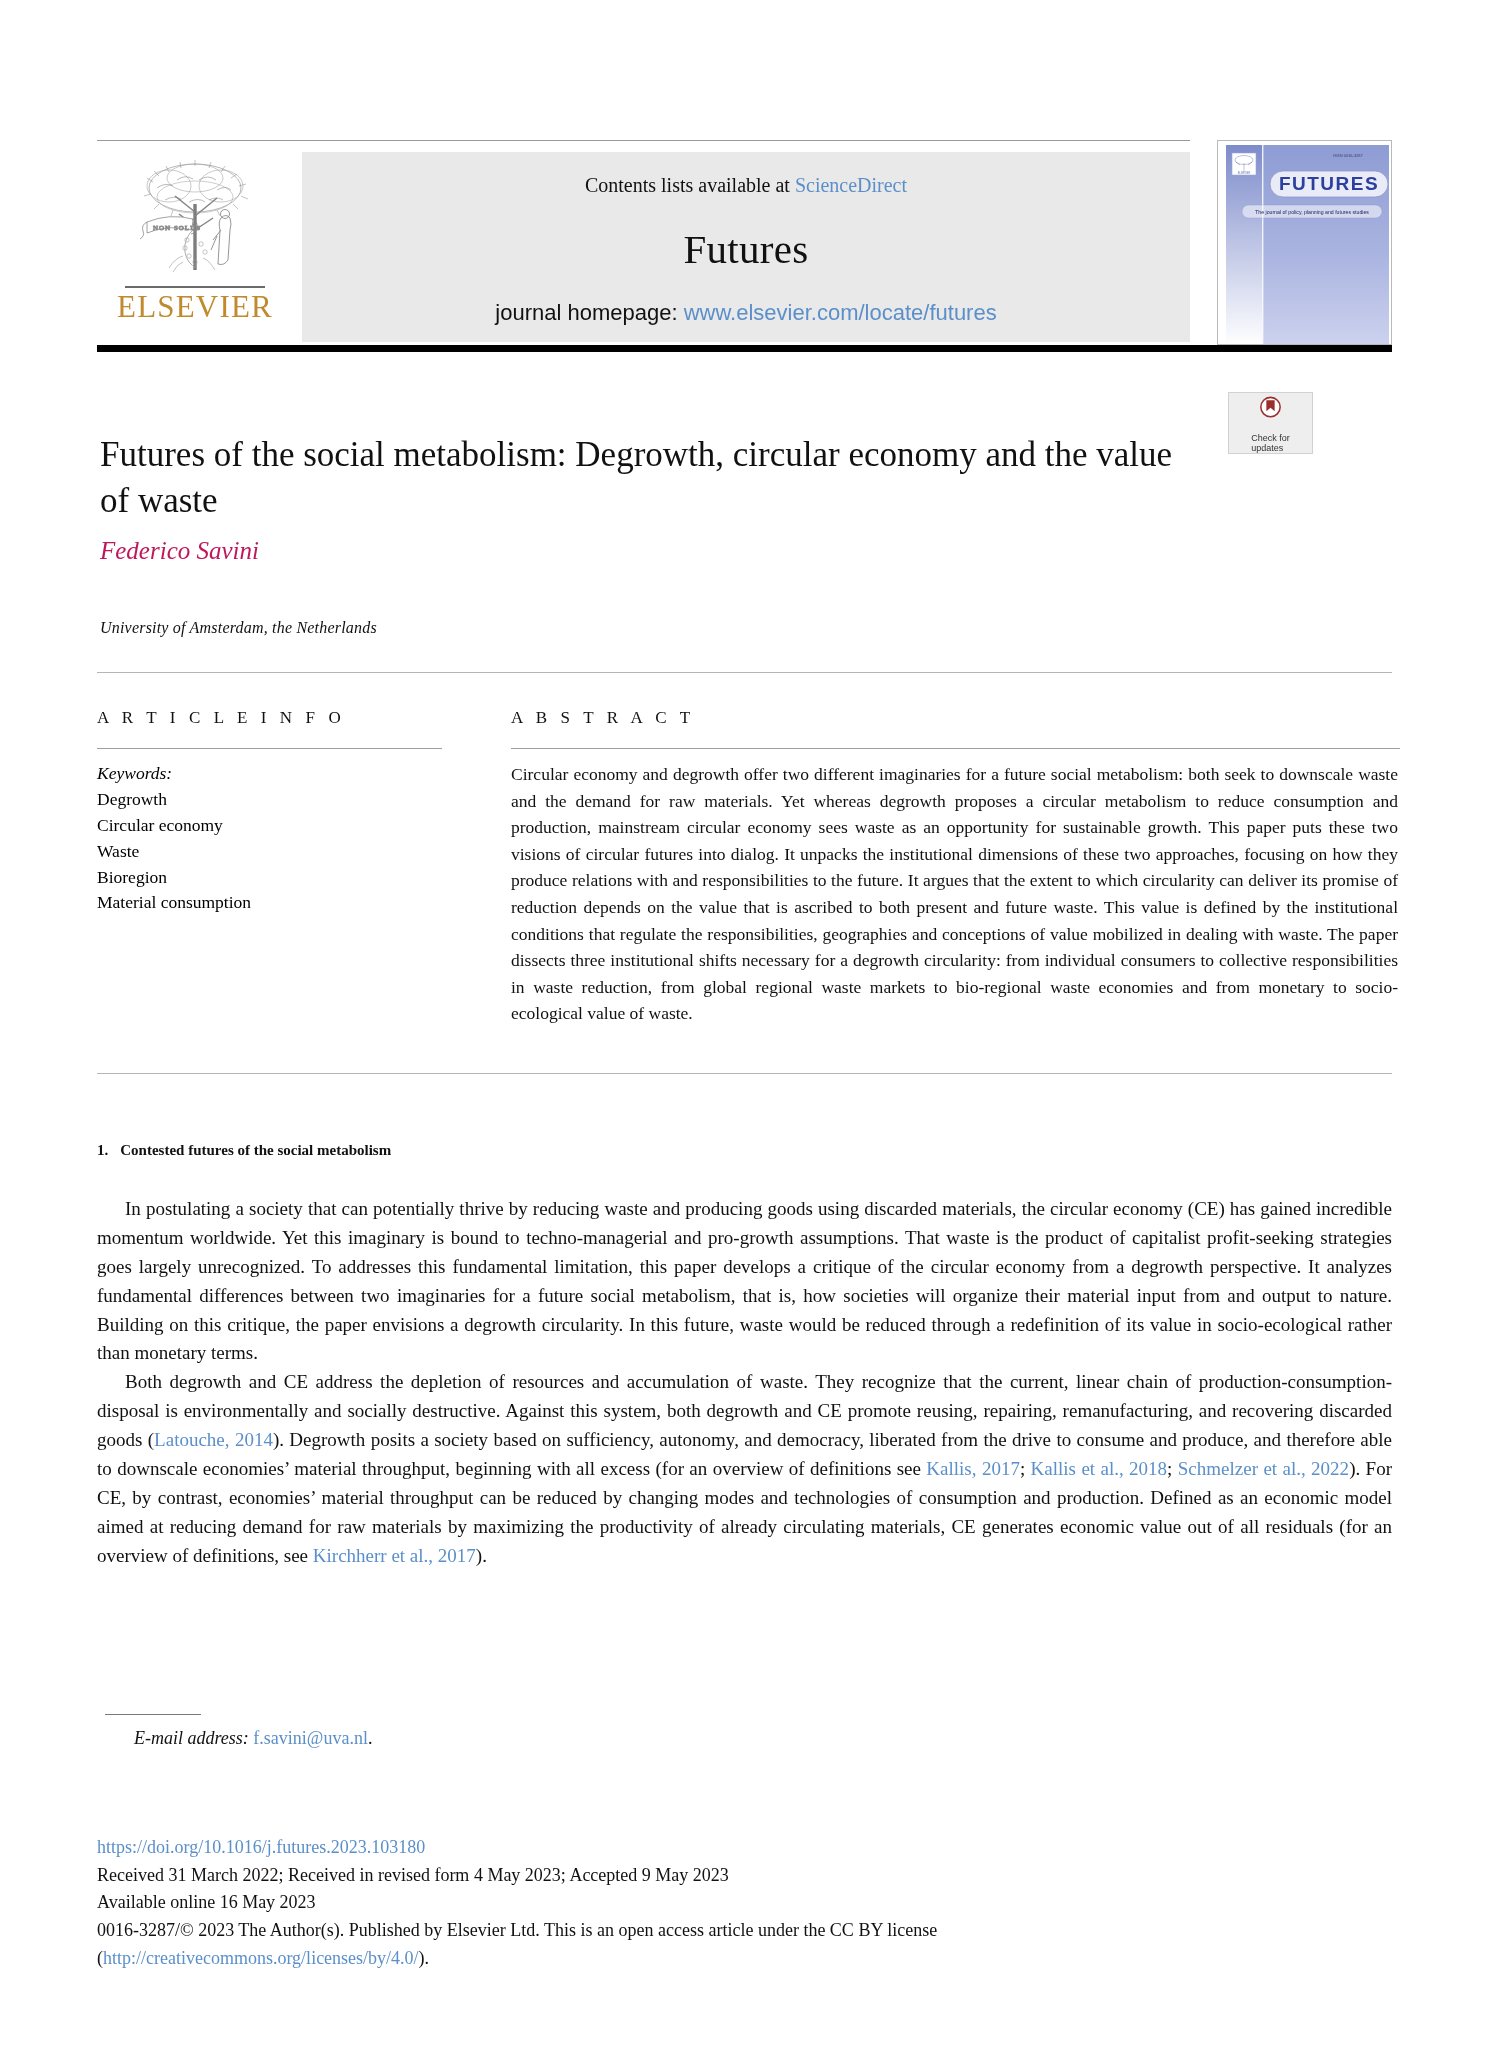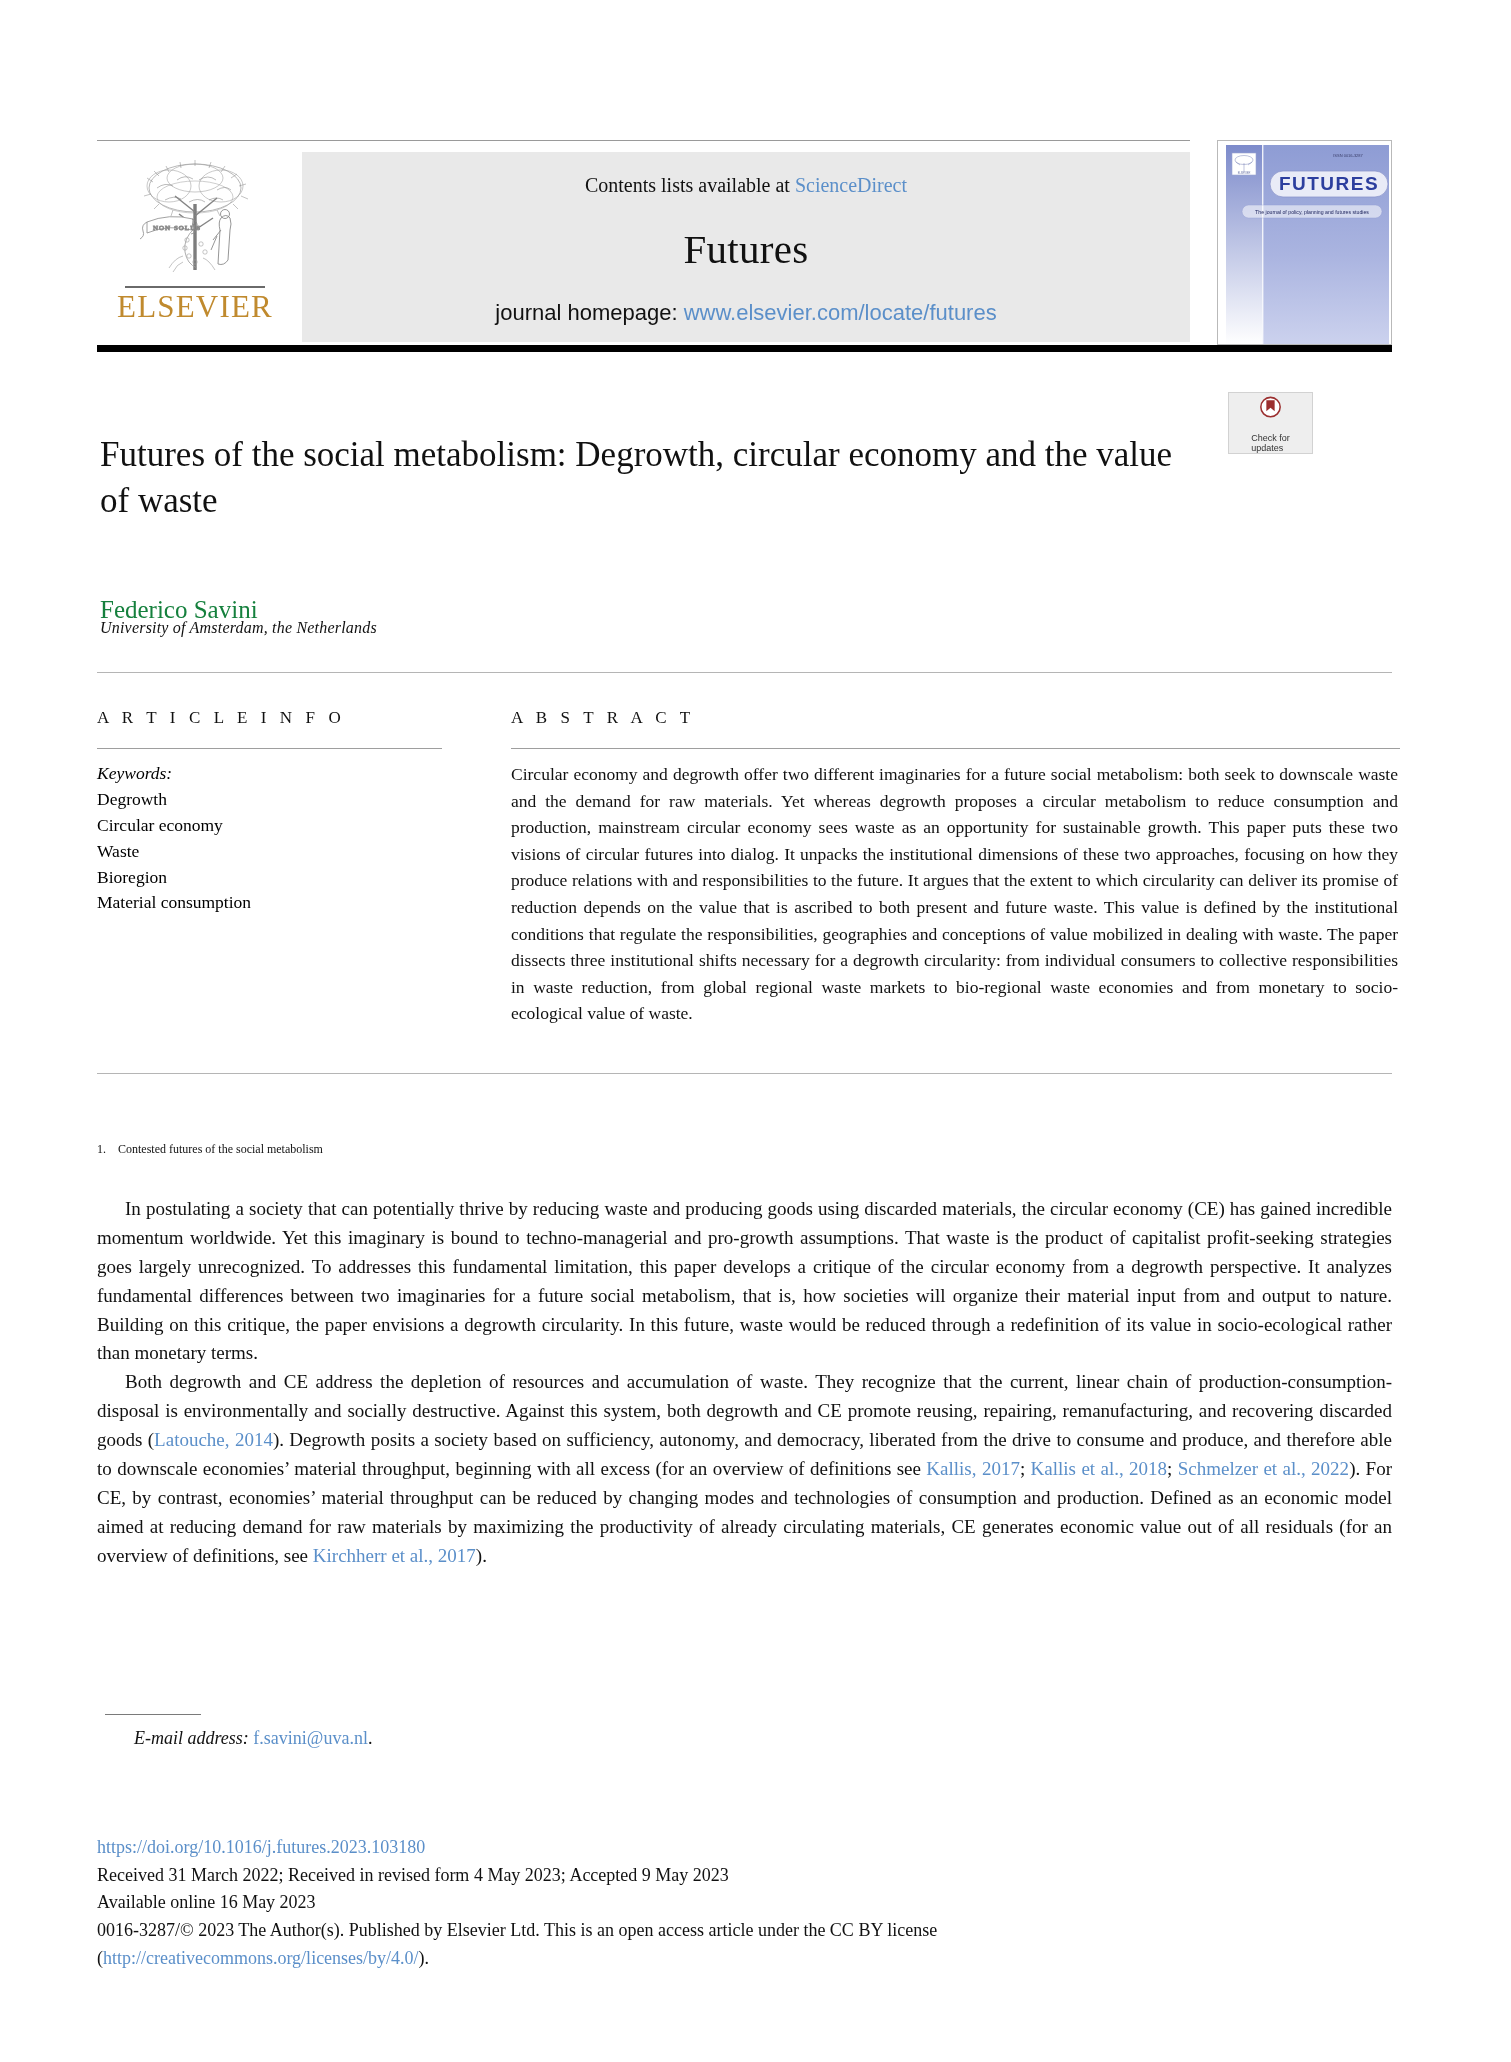--- a/index.html
+++ b/index.html
@@ -93,22 +93,22 @@
   }
   .cu-badge { width: 29px; height: 29px; }
   .cu-text { font-size: 9px; line-height: 1.05; text-align: left; color: #333; margin-top: 16px; font-family: "Liberation Sans", sans-serif;}
 
   .title {
     position: absolute; top: 432px; left: 100px; width: 1080px;
     font-size: 35px; line-height: 1.32; color: #111; font-weight: normal;
     margin: 0;
   }
   .author {
-    position: absolute; top: 596px; left: 100px;
-    font-size: 25px; color: #15803d;
+    position: absolute; top: 537px; left: 100px;
+    font-size: 25px; color: #be185d; font-style: italic;
   }
   .affil {
     position: absolute; top: 619px; left: 100px;
     font-size: 16px; font-style: italic; color: #111; letter-spacing: 0.2px;
   }
 
   .rule-afterauthor {
     position: absolute; top: 672px; left: 97px; width: 1295px; height: 1px; background: #b5b5b5;
   }
 
@@ -135,21 +135,21 @@
     color: #111;
     padding-right: 2px;
   }
   .rule-afterabs {
     position: absolute; top: 1073px; left: 97px; width: 1295px; height: 1px; background: #b5b5b5;
   }
 
   
   .section-head {
     position: absolute; top: 1142px; left: 97px;
-    font-size: 12px; font-weight: normal; color: #111;
+    font-size: 15px; font-weight: bold; color: #111;
   }
   .section-head .num { margin-right: 12px; }
 
   .body-text {
     position: absolute; top: 1195px; left: 97px; width: 1295px;
     font-size: 19px; line-height: 1.52; text-align: justify; color: #111;
   }
   .body-text p { margin: 0; text-indent: 28px; }
   .cite { color: #5b8fc9; }
 

